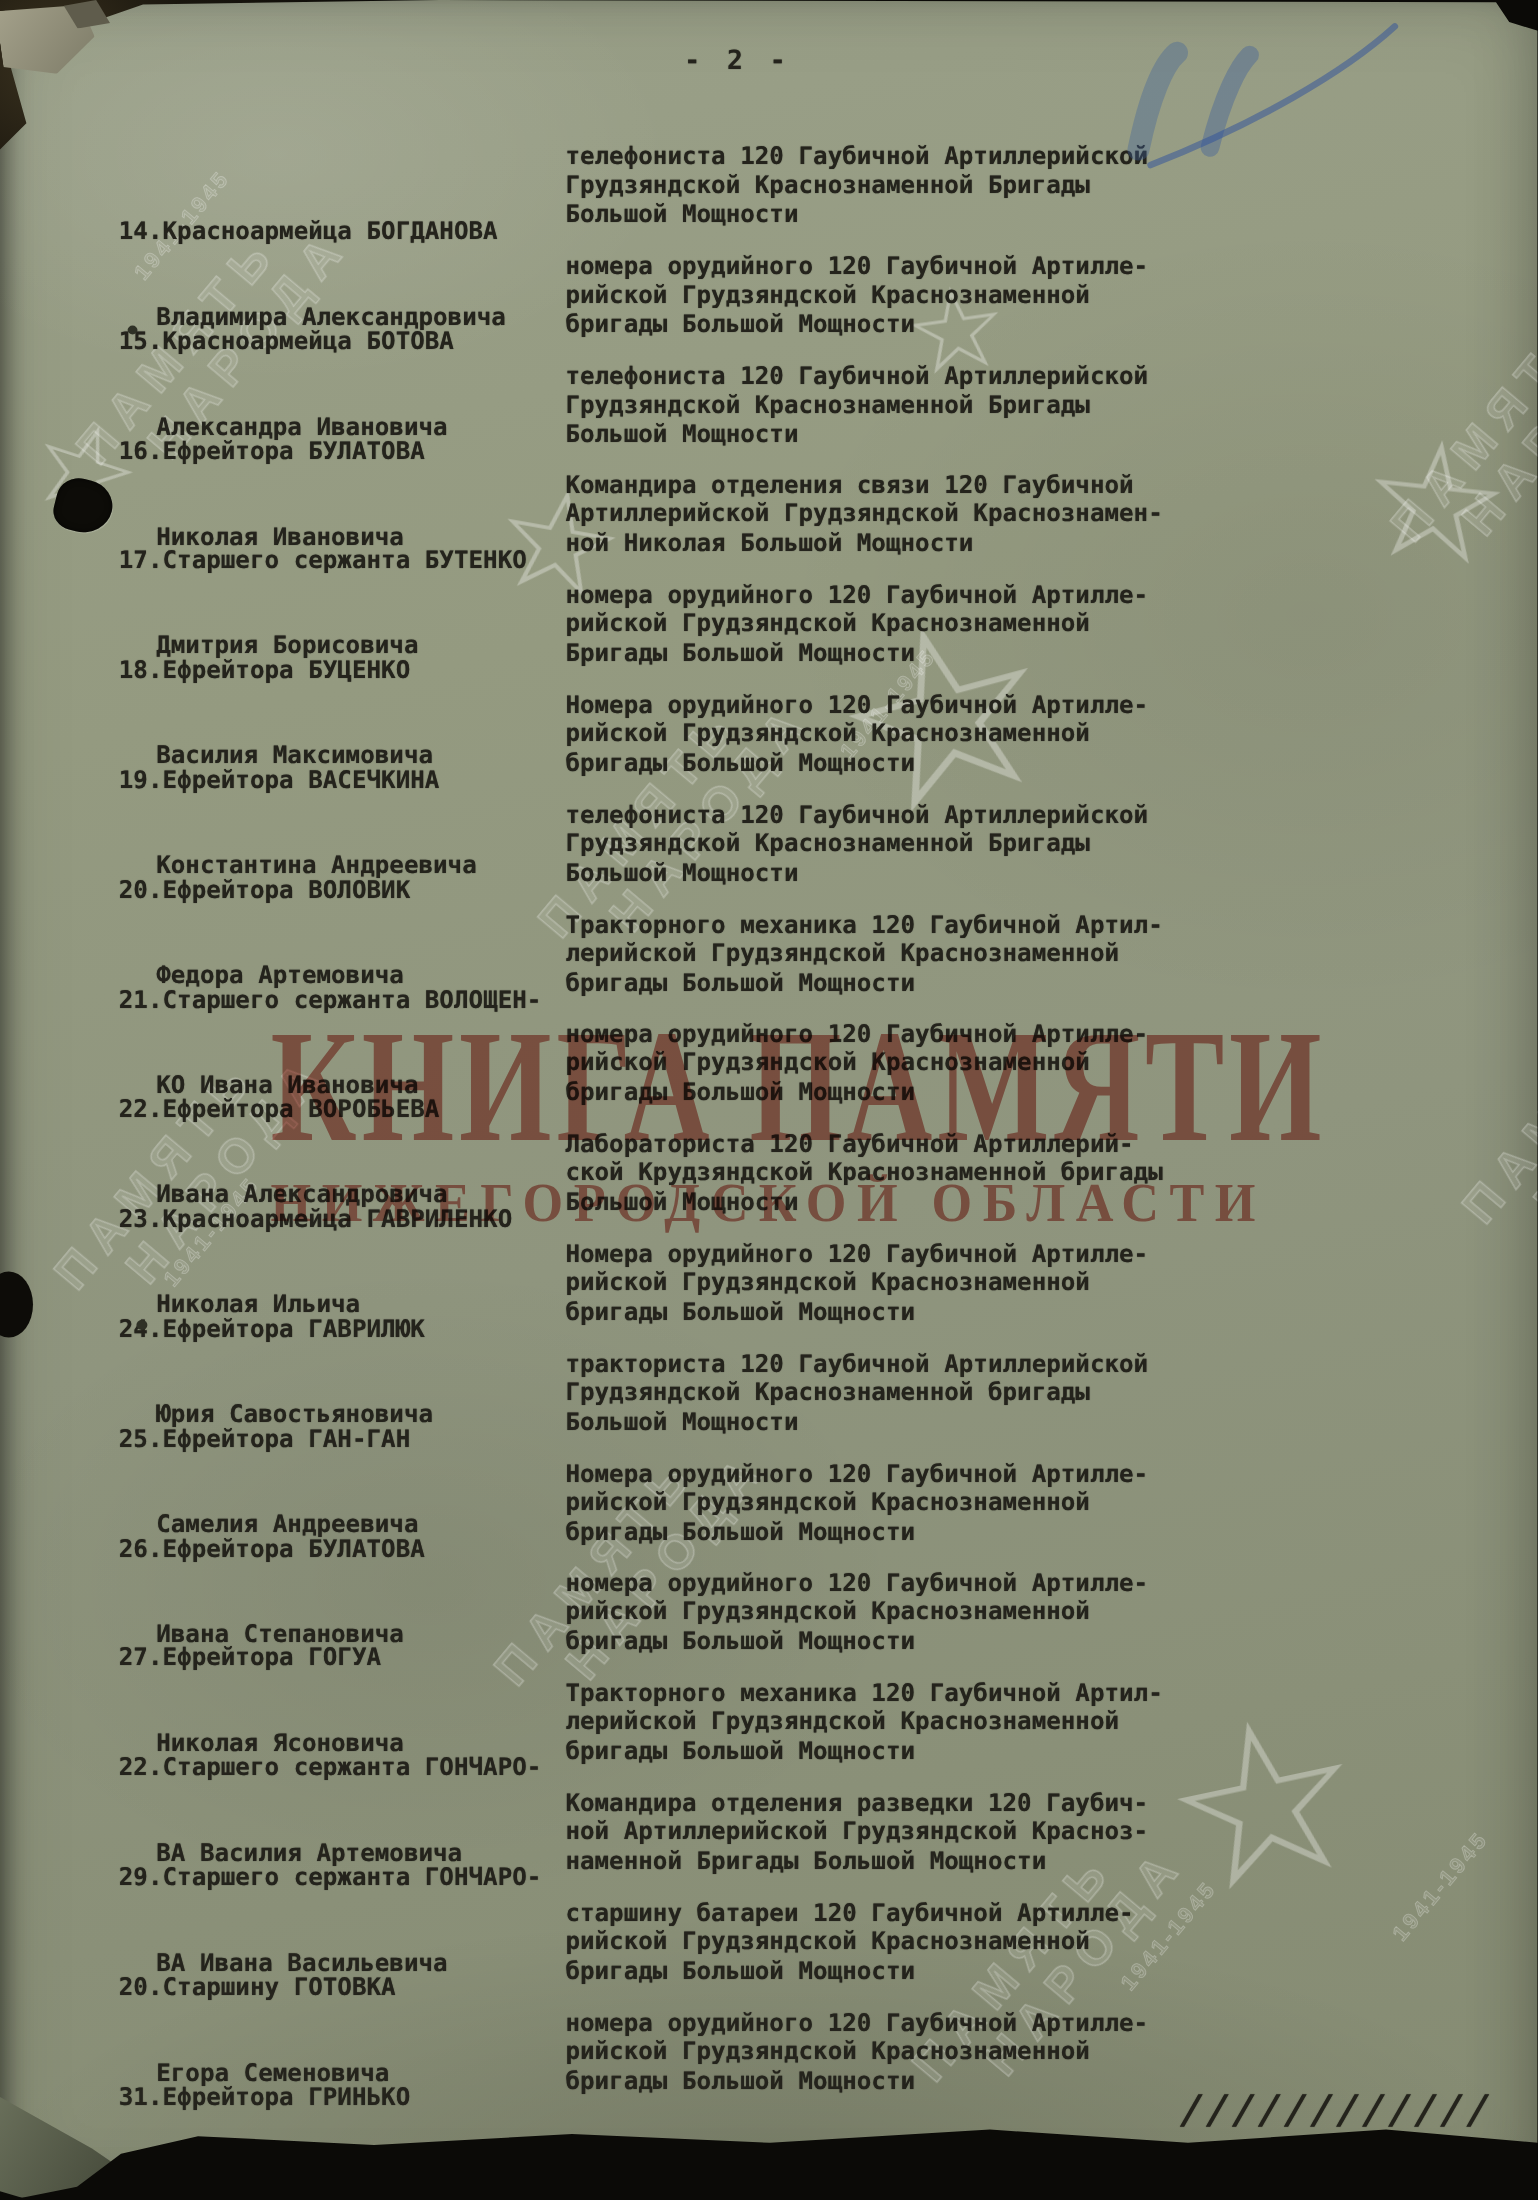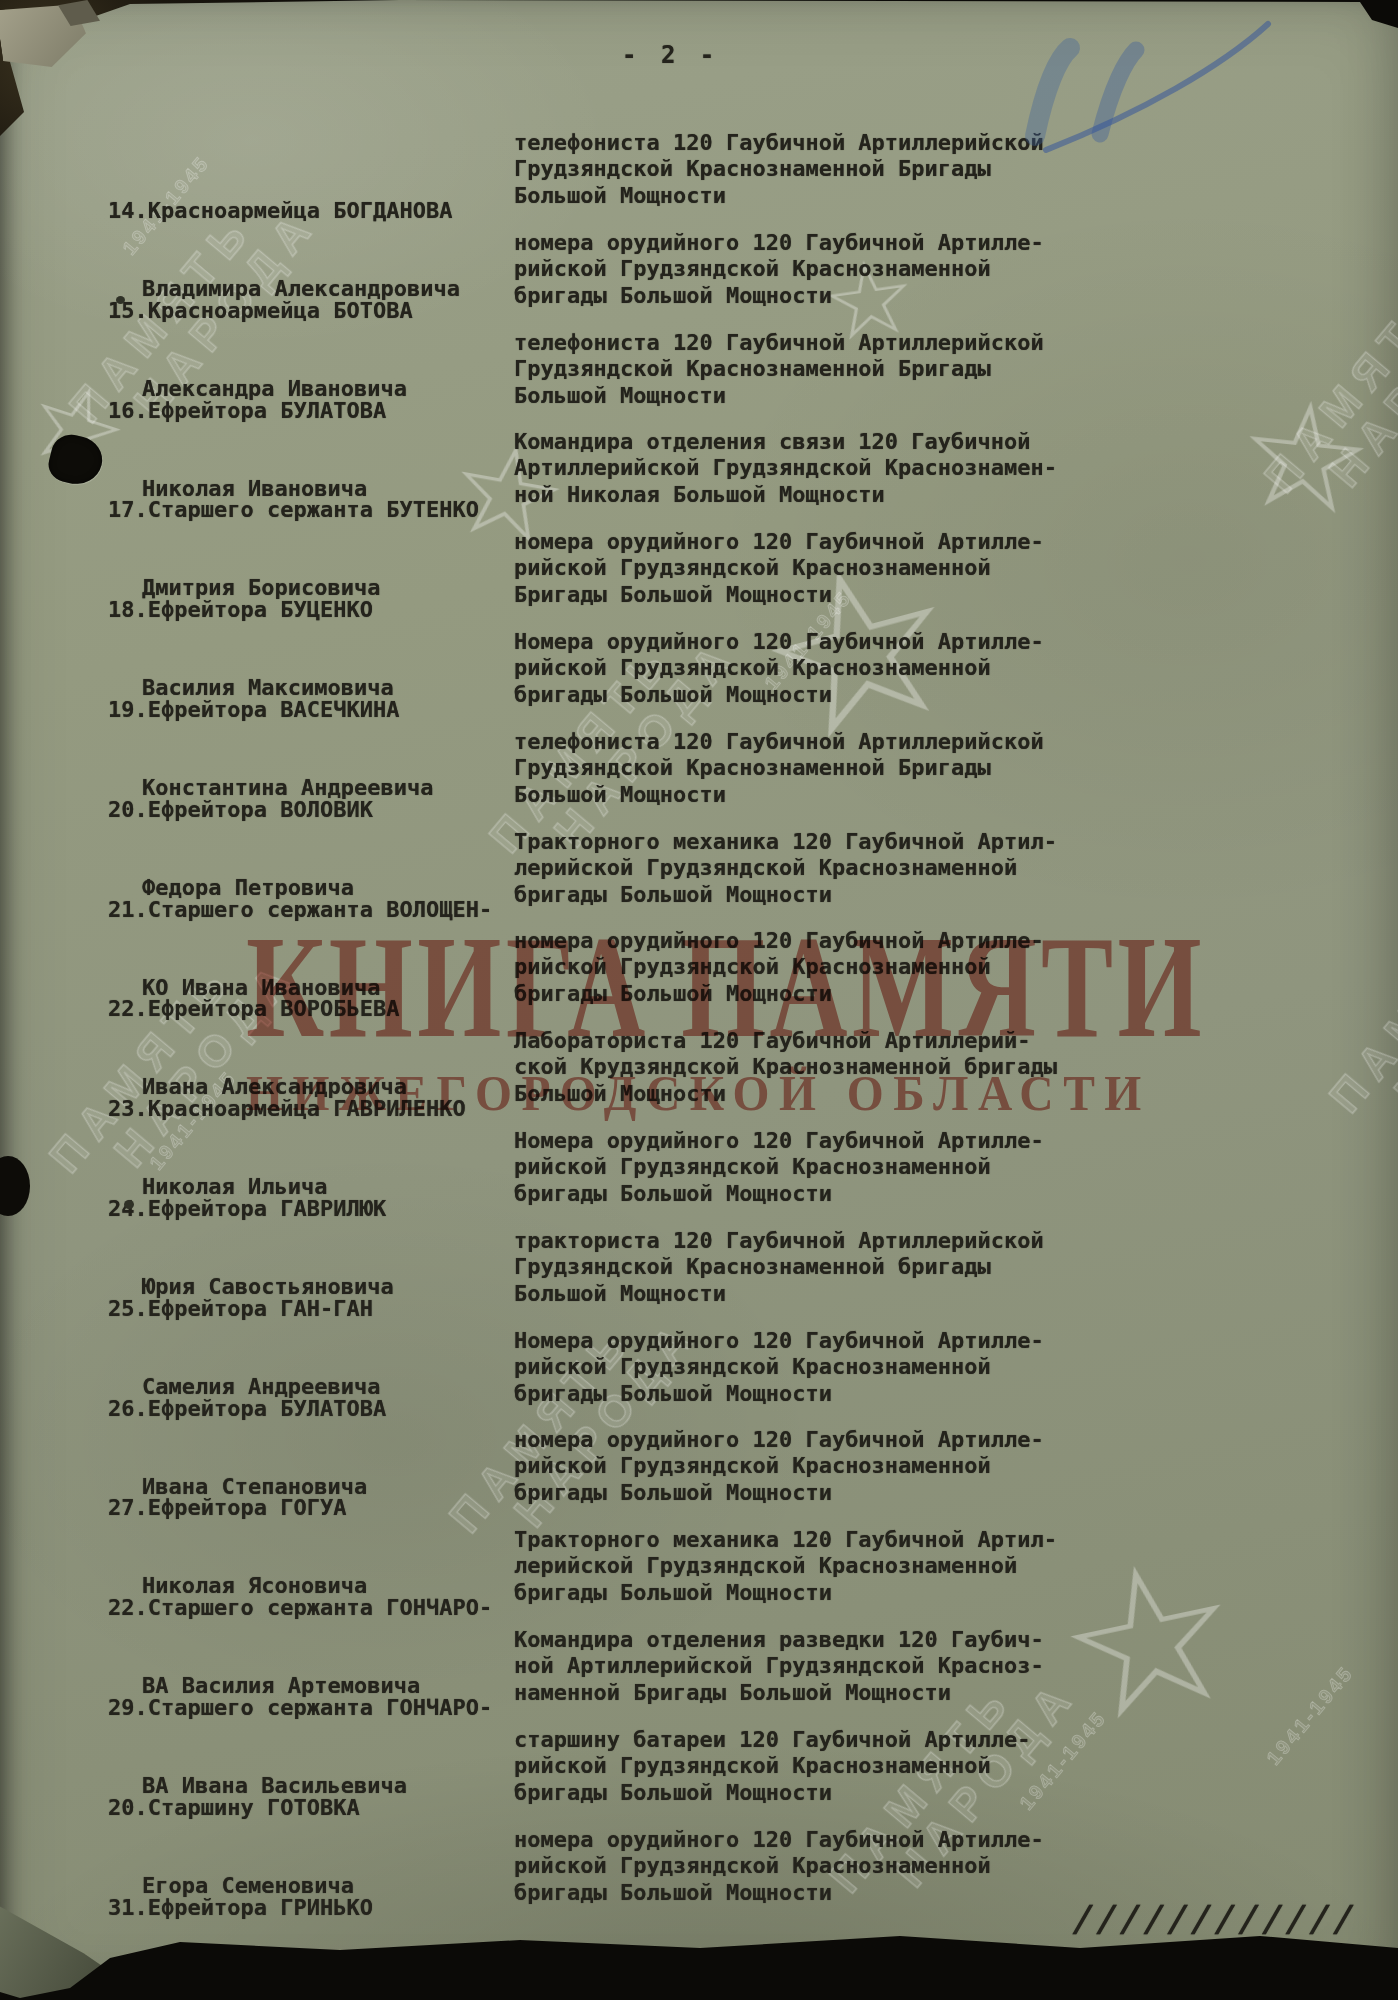--- a/index.html
+++ b/index.html
@@ -161,21 +161,21 @@
     <div class="col-left">
       <div class="l1"><span class="num">19.</span><span class="name-line">Ефрейтора ВАСЕЧКИНА</span></div>
       <div class="l2">Константина Андреевича</div>
     </div>
     <div class="col-right"><div>Номера орудийного 120 Гаубичной Артилле-</div><div>рийской Грудзяндской Краснознаменной</div><div>бригады Большой Мощности</div></div>
   </div>
 
   <div class="entry" style="top: 729px;">
     <div class="col-left">
       <div class="l1"><span class="num">20.</span><span class="name-line">Ефрейтора ВОЛОВИК</span></div>
-      <div class="l2">Федора Петровича</div>
+      <div class="l2">Федора Артемовича</div>
     </div>
     <div class="col-right"><div>телефониста 120 Гаубичной Артиллерийской</div><div>Грудзяндской Краснознаменной Бригады</div><div>Большой Мощности</div></div>
   </div>
 
   <div class="entry" style="top: 829px;">
     <div class="col-left">
       <div class="l1"><span class="num">21.</span><span class="name-line">Старшего сержанта ВОЛОЩЕН-</span></div>
       <div class="l2">КО Ивана Ивановича</div>
     </div>
     <div class="col-right"><div>Тракторного механика 120 Гаубичной Артил-</div><div>лерийской Грудзяндской Краснознаменной</div><div>бригады Большой Мощности</div></div>

